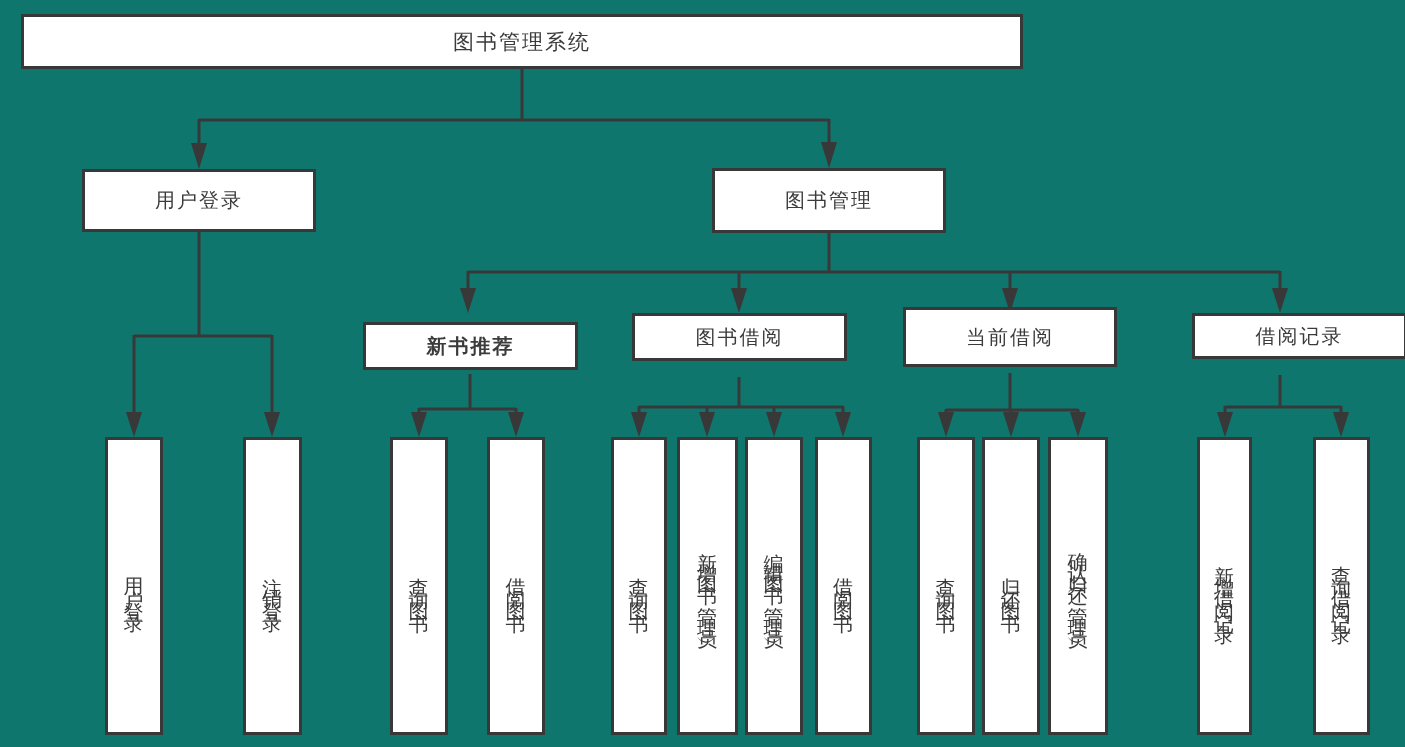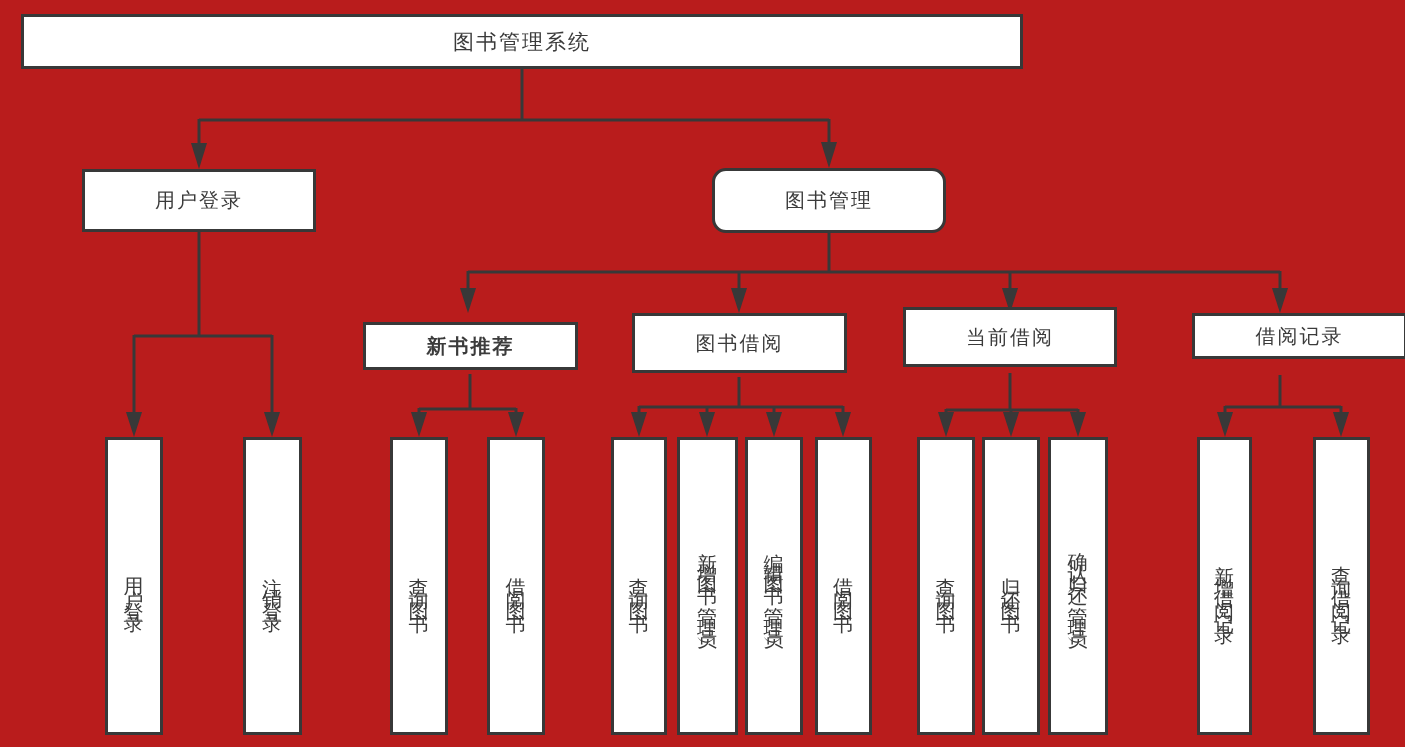--- a/index.html
+++ b/index.html
@@ -1,20 +1,20 @@
 <!DOCTYPE html>
 <html><head>
 <meta charset="utf-8">
 <style>
   html, body { margin: 0; padding: 0; background: #ffffff; }
   .canvas {
     position: relative;
     width: 1405px;
     height: 747px;
-    background: #b91c1c;
+    background: #0f766e;
     font-family: "Liberation Sans", sans-serif;
     color: #3b3b3b;
     overflow: hidden;
   }
   .canvas svg.wires {
     position: absolute;
     left: 0; top: 0;
     width: 1405px; height: 747px;
   }
   .box {
@@ -120,24 +120,24 @@
       <polygon points="1011,437 1003,412 1019,412"></polygon>
       <polygon points="1078,437 1070,412 1086,412"></polygon>
       <polygon points="1225,437 1217,412 1233,412"></polygon>
       <polygon points="1341,437 1333,412 1349,412"></polygon>
     </g>
   </svg>
 
   <div class="box hbox root" style="left:21px; top:14px; width:1002px; height:55px;">图书管理系统</div>
 
   <div class="box hbox" style="left:82px; top:169px; width:234px; height:63px;">用户登录</div>
-  <div class="box hbox" style="left:712px; top:168px; width:234px; height:65px;border-radius:14px;">图书管理</div>
+  <div class="box hbox" style="left:712px; top:168px; width:234px; height:65px;">图书管理</div>
 
   <div class="box hbox" style="left:363px; top:322px; width:215px; height:48px;font-weight:bold;">新书推荐</div>
-  <div class="box hbox" style="left:632px; top:313px; width:215px; height:60px;">图书借阅</div>
+  <div class="box hbox" style="left:632px; top:313px; width:215px; height:48px;">图书借阅</div>
   <div class="box hbox" style="left:903px; top:307px; width:214px; height:60px;">当前借阅</div>
   <div class="box hbox" style="left:1192px; top:313px; width:215px; height:46px;">借阅记录</div>
 
   <div class="box vbox" style="left:105px; top:437px; width:58px; height:298px;">用户登录</div>
   <div class="box vbox" style="left:243px; top:437px; width:59px; height:298px;">注销登录</div>
 
   <div class="box vbox" style="left:390px; top:437px; width:58px; height:298px;">查询图书</div>
   <div class="box vbox" style="left:487px; top:437px; width:58px; height:298px;">借阅图书</div>
 
   <div class="box vbox" style="left:611px; top:437px; width:56px; height:298px;">查询图书</div>

